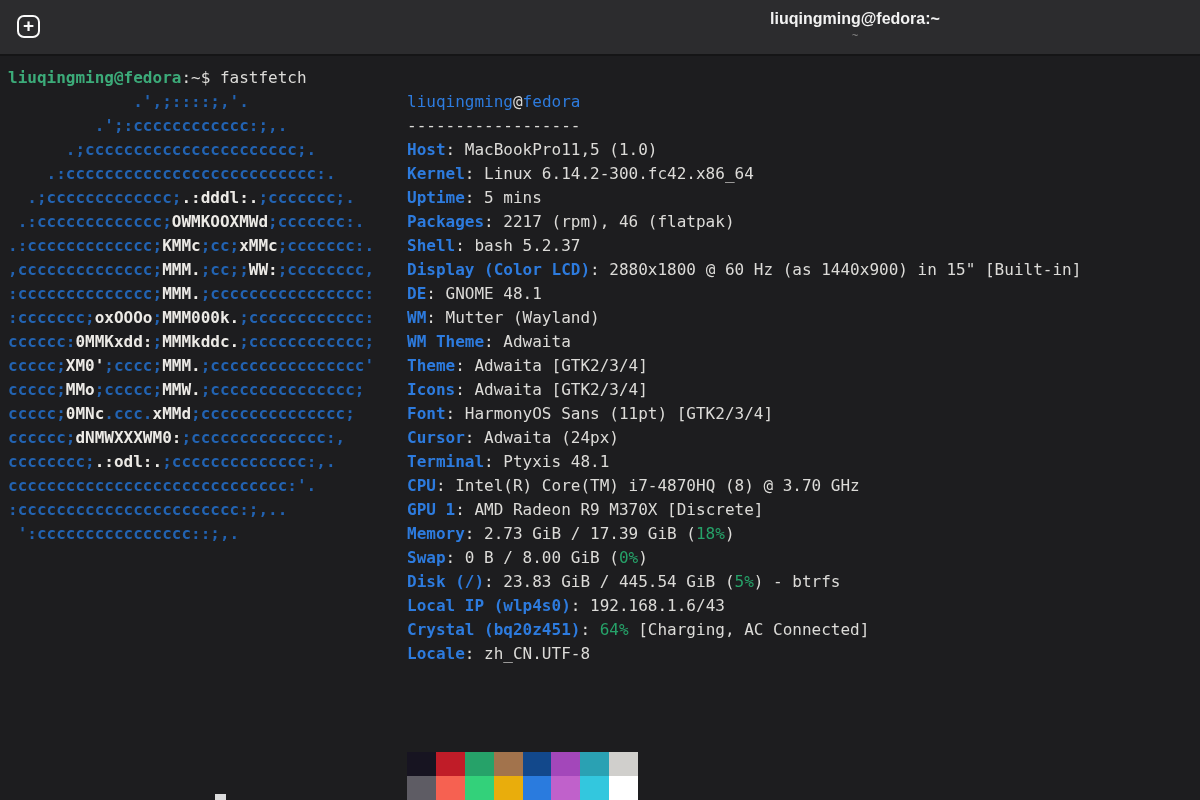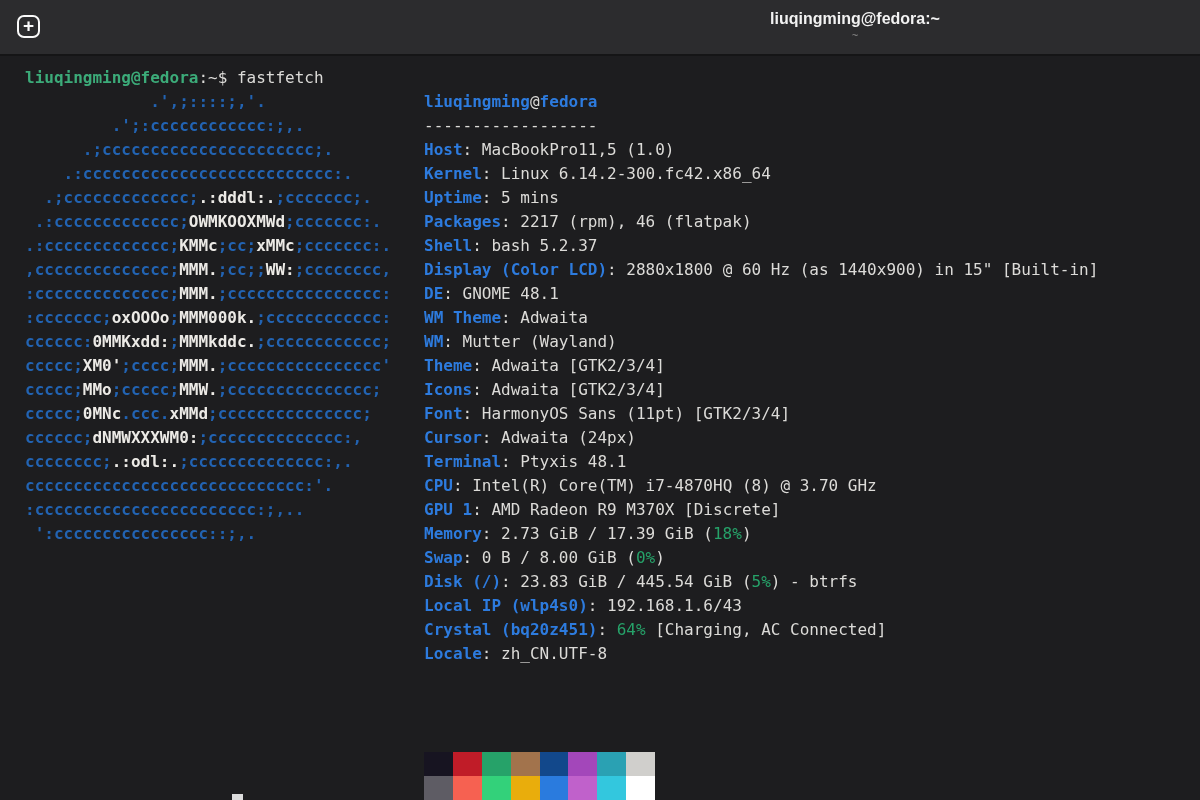--- a/index.html
+++ b/index.html
@@ -18,36 +18,36 @@
   .newtab .plus{font-family:"Liberation Sans",sans-serif;font-size:19px;
           font-weight:bold;line-height:1;margin-top:-2px;}
   .title-wrap{position:absolute;left:855px;top:9px;transform:translateX(-50%);
           text-align:center;font-family:"Liberation Sans",sans-serif;}
   .title{color:var(--title-fg,#f2f2f2);font-size:16px;font-weight:bold;
           white-space:nowrap;line-height:20px;}
   .subtitle{color:var(--subtitle-fg,#8f8f8f);font-size:11px;line-height:13px;}
 
   
   .screen{position:absolute;top:57px;left:0;right:0;bottom:0;overflow:hidden;
-          font-size:16px;line-height:24px;margin-left:17px;}
+          font-size:16px;line-height:24px;}
   .line{height:24px;white-space:pre;}
   .prompt-line{position:absolute;left:8px;top:9px;white-space:pre;}
   .ascii{position:absolute;left:8px;top:33px;margin:0;
          font-family:inherit;font-size:16px;line-height:24px;}
   .info{position:absolute;left:407px;top:33px;}
   .palette{position:absolute;left:407px;top:695px;}
   .prow{display:flex;height:24px;}
   .swatch{width:28.9px;height:24px;}
   .cursor{position:absolute;left:215px;top:737px;width:11px;height:8px;
           background:var(--cursor-fg,#dcdcdc);}
 
   
   .c-fg{color:var(--fg,#dcdbd8);}
   .c-green{color:var(--prompt-green,#3cab79);font-weight:bold;}
-  .c-blue{color:var(--label-blue,#2d7bde);font-weight:bold;}
+  .c-blue{color:var(--label-blue,#2d7bde);font-weight:normal;}
   .c-label{color:var(--label-blue,#2d7bde);font-weight:bold;}
   .c-pct{color:var(--percent-green,#26a269);}
   .c-b{color:var(--ascii-blue,#2263b2);font-weight:bold;}
   .c-w{color:var(--ascii-white,#eceae6);font-weight:bold;}
 </style>
 </head>
 <body>
 
 <div class="window">
 
@@ -67,22 +67,22 @@
     <div class="info" id="info">
         <div class="line"><span class="c-blue">liuqingming</span><span class="c-fg">@</span><span class="c-blue">fedora</span></div>
         <div class="line c-fg">------------------</div>
         <div class="line"><span class="c-label">Host</span><span class="c-fg">: </span><span class="c-fg">MacBookPro11,5 (1.0)</span></div>
         <div class="line"><span class="c-label">Kernel</span><span class="c-fg">: </span><span class="c-fg">Linux 6.14.2-300.fc42.x86_64</span></div>
         <div class="line"><span class="c-label">Uptime</span><span class="c-fg">: </span><span class="c-fg">5 mins</span></div>
         <div class="line"><span class="c-label">Packages</span><span class="c-fg">: </span><span class="c-fg">2217 (rpm), 46 (flatpak)</span></div>
         <div class="line"><span class="c-label">Shell</span><span class="c-fg">: </span><span class="c-fg">bash 5.2.37</span></div>
         <div class="line"><span class="c-label">Display (Color LCD)</span><span class="c-fg">: </span><span class="c-fg">2880x1800 @ 60 Hz (as 1440x900) in 15" [Built-in]</span></div>
         <div class="line"><span class="c-label">DE</span><span class="c-fg">: </span><span class="c-fg">GNOME 48.1</span></div>
+        <div class="line"><span class="c-label">WM</span><span class="c-fg">: </span><span class="c-fg">Mutter (Wayland)</span></div>
         <div class="line"><span class="c-label">WM Theme</span><span class="c-fg">: </span><span class="c-fg">Adwaita</span></div>
-        <div class="line"><span class="c-label">WM</span><span class="c-fg">: </span><span class="c-fg">Mutter (Wayland)</span></div>
         <div class="line"><span class="c-label">Theme</span><span class="c-fg">: </span><span class="c-fg">Adwaita [GTK2/3/4]</span></div>
         <div class="line"><span class="c-label">Icons</span><span class="c-fg">: </span><span class="c-fg">Adwaita [GTK2/3/4]</span></div>
         <div class="line"><span class="c-label">Font</span><span class="c-fg">: </span><span class="c-fg">HarmonyOS Sans (11pt) [GTK2/3/4]</span></div>
         <div class="line"><span class="c-label">Cursor</span><span class="c-fg">: </span><span class="c-fg">Adwaita (24px)</span></div>
         <div class="line"><span class="c-label">Terminal</span><span class="c-fg">: </span><span class="c-fg">Ptyxis 48.1</span></div>
         <div class="line"><span class="c-label">CPU</span><span class="c-fg">: </span><span class="c-fg">Intel(R) Core(TM) i7-4870HQ (8) @ 3.70 GHz</span></div>
         <div class="line"><span class="c-label">GPU 1</span><span class="c-fg">: </span><span class="c-fg">AMD Radeon R9 M370X [Discrete]</span></div>
         <div class="line"><span class="c-label">Memory</span><span class="c-fg">: </span><span class="c-fg">2.73 GiB / 17.39 GiB (</span><span class="c-pct">18%</span><span class="c-fg">)</span></div>
         <div class="line"><span class="c-label">Swap</span><span class="c-fg">: </span><span class="c-fg">0 B / 8.00 GiB (</span><span class="c-pct">0%</span><span class="c-fg">)</span></div>
         <div class="line"><span class="c-label">Disk (/)</span><span class="c-fg">: </span><span class="c-fg">23.83 GiB / 445.54 GiB (</span><span class="c-pct">5%</span><span class="c-fg">) - btrfs</span></div>

